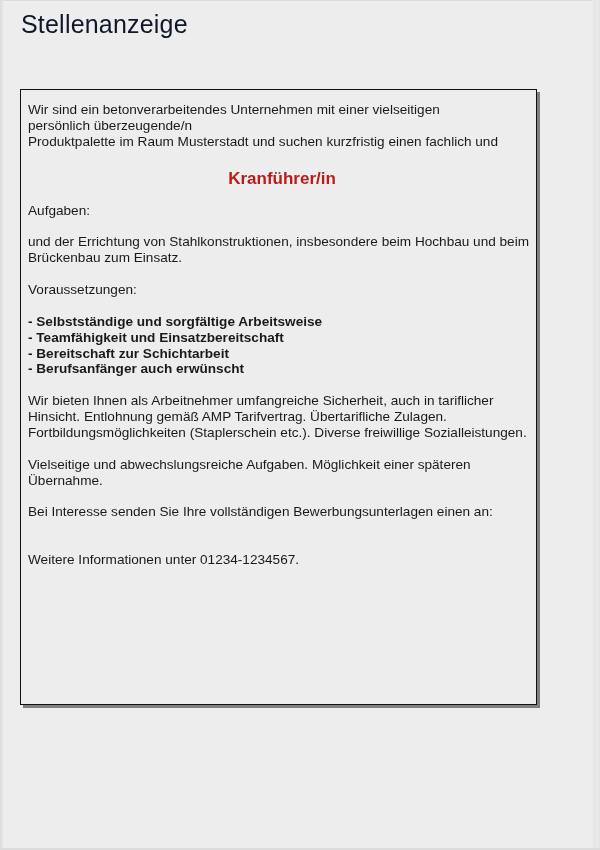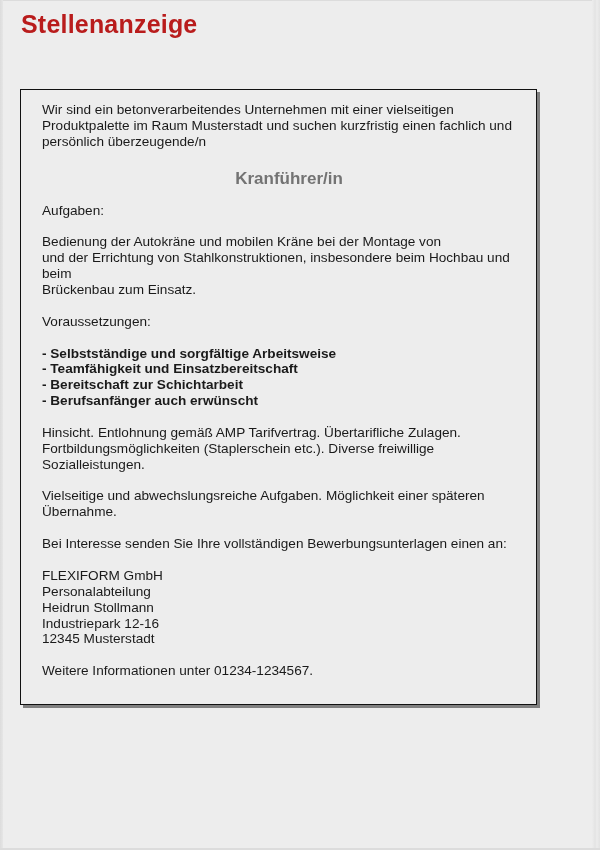--- a/index.html
+++ b/index.html
@@ -38,53 +38,53 @@
       left: 0; top: 0;
       width: 600px; height: 1px;
       background: #dcdcdc;
     }
     .doc-title {
       position: absolute;
       left: 21px;
       top: 10px;
       margin: 0;
       font-size: 25px;
-      font-weight: bold;
+      font-weight: normal;
       letter-spacing: 0.2px;
-      color: #b91c1c;
+      color: #0f172a;
     }
     .ad-box {
       position: absolute;
       left: 20px;
       top: 89px;
       width: 497px;
       height: 593px;
       border: 1.5px solid #111;
       background: #ededed;
       box-shadow: 3px 3px 0 #808080;
-      padding: 12px 0 0 21px;
+      padding: 12px 0 0 7px;
       box-sizing: border-box;
       width: 517px;
       height: 616px;
     }
     .ad-box p {
       margin: 0;
       font-size: 13.6px;
       line-height: 15.9px;
       color: #1a1a1a;
     }
     .gap {
       height: 15.8px;
     }
     .job-title {
       text-align: center;
       font-size: 17px;
       font-weight: bold;
       margin: 19px 0 14px 0;
-      color: #737373;
+      color: #b91c1c;
     }
     .list p {
       margin: 0;
       font-weight: bold;
     }
     .watermark {
       position: absolute;
       left: 40px;
       top: 798px;
       font-size: 8px;
@@ -98,67 +98,60 @@
 <div class="page-edge-left"></div>
 <div class="page-edge-right"></div>
 <div class="page-edge-bottom"></div>
 
 <h1 class="doc-title">Stellenanzeige</h1>
 
 <div class="ad-box">
 
   <div>
     <p>Wir sind ein betonverarbeitendes Unternehmen mit einer vielseitigen</p>
+    <p>persönlich überzeugende/n</p>
     <p>Produktpalette im Raum Musterstadt und suchen kurzfristig einen fachlich und</p>
-    <p>persönlich überzeugende/n</p>
   </div>
 
   <div class="job-title">Kranführer/in</div>
 
   <p>Aufgaben:</p>
   <div class="gap"></div>
 
   <div>
-    <p>Bedienung der Autokräne und mobilen Kräne bei der Montage von</p>
     <p>und der Errichtung von Stahlkonstruktionen, insbesondere beim Hochbau und beim</p>
     <p>Brückenbau zum Einsatz.</p>
   </div>
   <div class="gap"></div>
 
   <p>Voraussetzungen:</p>
   <div class="gap"></div>
 
   <div class="list">
     <p>- Selbstständige und sorgfältige Arbeitsweise</p>
     <p>- Teamfähigkeit und Einsatzbereitschaft</p>
     <p>- Bereitschaft zur Schichtarbeit</p>
     <p>- Berufsanfänger auch erwünscht</p>
   </div>
   <div class="gap"></div>
 
   <div>
+    <p>Wir bieten Ihnen als Arbeitnehmer umfangreiche Sicherheit, auch in tariflicher</p>
     <p>Hinsicht. Entlohnung gemäß AMP Tarifvertrag. Übertarifliche Zulagen.</p>
     <p>Fortbildungsmöglichkeiten (Staplerschein etc.). Diverse freiwillige Sozialleistungen.</p>
   </div>
   <div class="gap"></div>
 
   <div>
     <p>Vielseitige und abwechslungsreiche Aufgaben. Möglichkeit einer späteren</p>
     <p>Übernahme.</p>
   </div>
   <div class="gap"></div>
 
   <p>Bei Interesse senden Sie Ihre vollständigen Bewerbungsunterlagen einen an:</p>
   <div class="gap"></div>
 
-  <div>
-    <p>FLEXIFORM GmbH</p>
-    <p>Personalabteilung</p>
-    <p>Heidrun Stollmann</p>
-    <p>Industriepark 12-16</p>
-    <p>12345 Musterstadt</p>
-  </div>
   <div class="gap"></div>
 
   <p>Weitere Informationen unter 01234-1234567.</p>
 </div>
 
 <div class="watermark"></div>
 
 </body></html>

